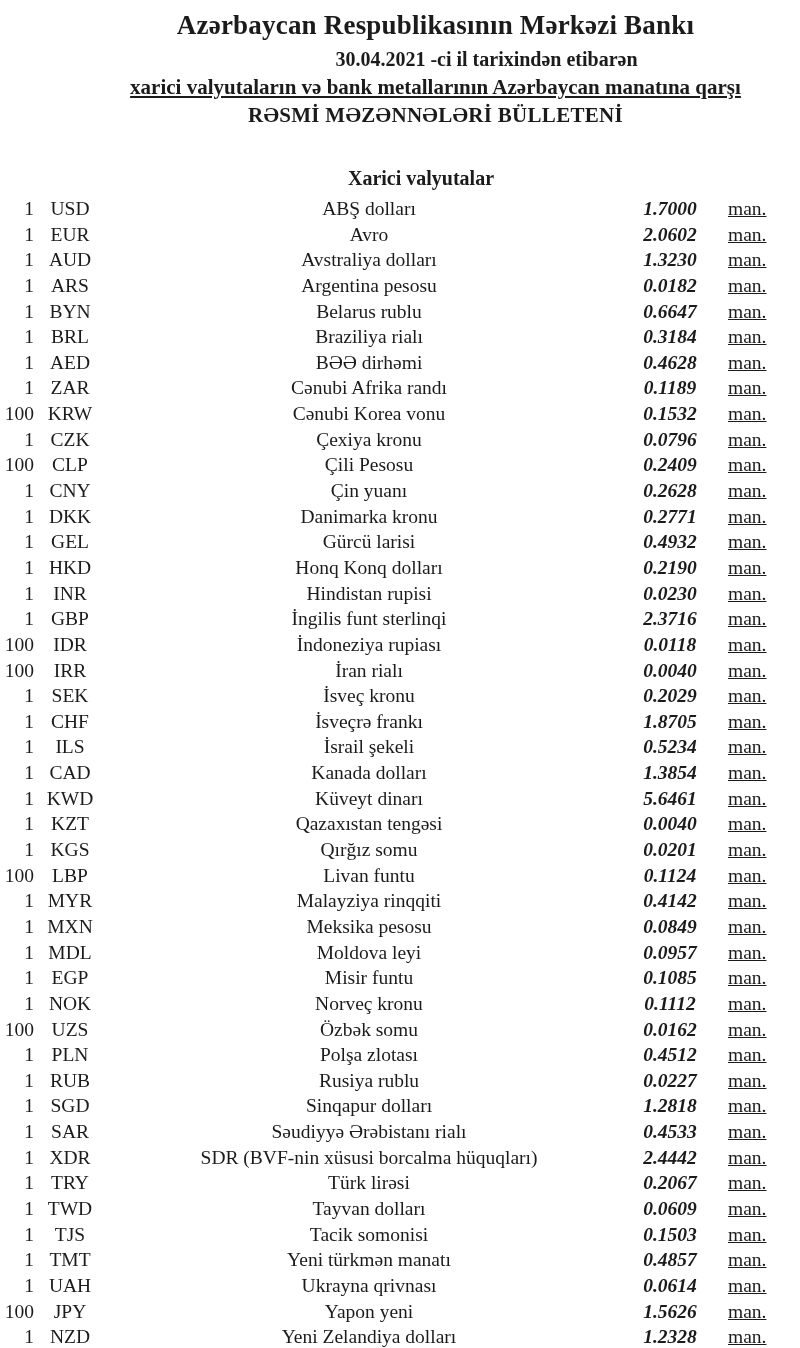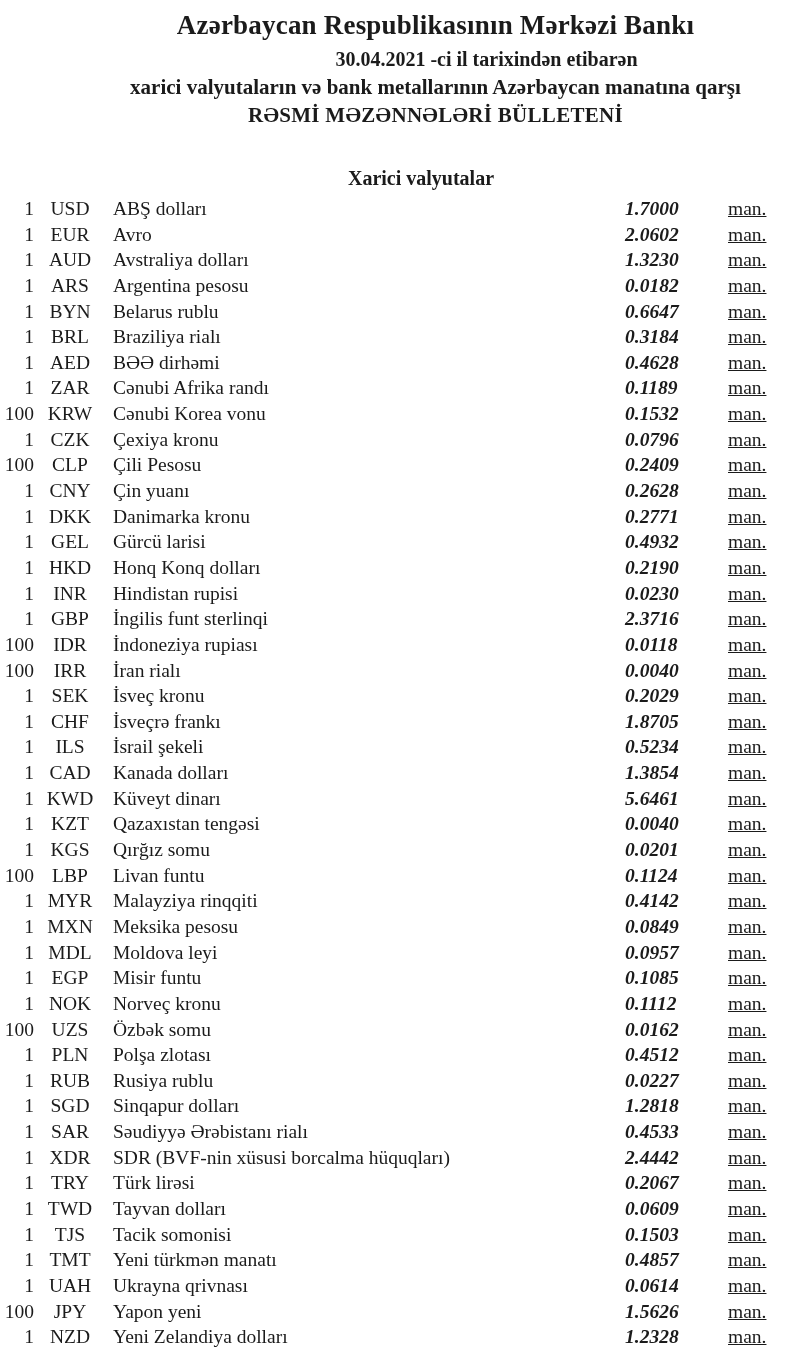--- a/index.html
+++ b/index.html
@@ -31,20 +31,21 @@
   .date-line {
     font-size: 20px;
     line-height: 28px;
     margin-top: 3px;
     position: relative;
     left: 51px;
   }
   .subject-line {
     font-size: 21px;
     line-height: 28px;
+    text-decoration: underline;
   }
   .bulletin-line {
     font-size: 21px;
     line-height: 28px;
     letter-spacing: 0.3px;
   }
   .section-title {
     text-align: center;
     padding-left: 42px;
     font-weight: bold;
@@ -69,24 +70,25 @@
   }
   .col-code {
     width: 72px;
     text-align: center;
     flex: 0 0 auto;
   }
   .col-name {
     flex: 1 1 auto;
     padding-left: 7px;
     overflow: hidden;
+    text-align: center;
   }
   .col-rate {
     width: 90px;
-    text-align: left;
+    text-align: center;
     font-weight: bold;
     font-style: italic;
     flex: 0 0 auto;
   }
   .col-unit {
     width: 57px;
     padding-left: 13px;
     margin-right: 28px;
     text-align: left;
     flex: 0 0 auto;

